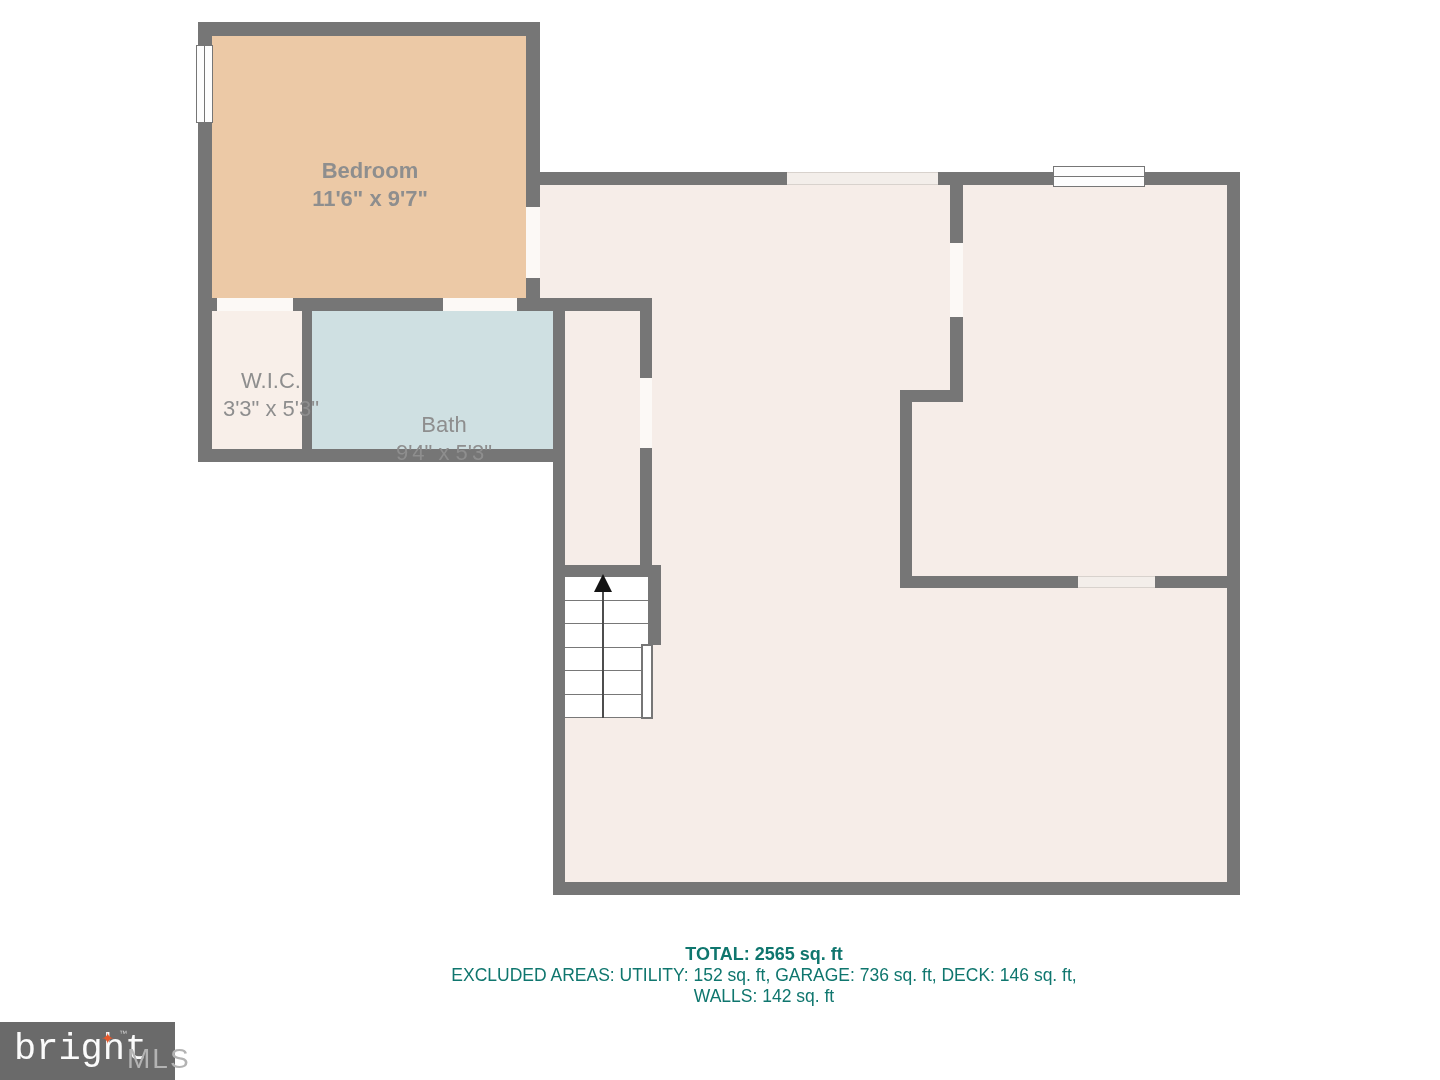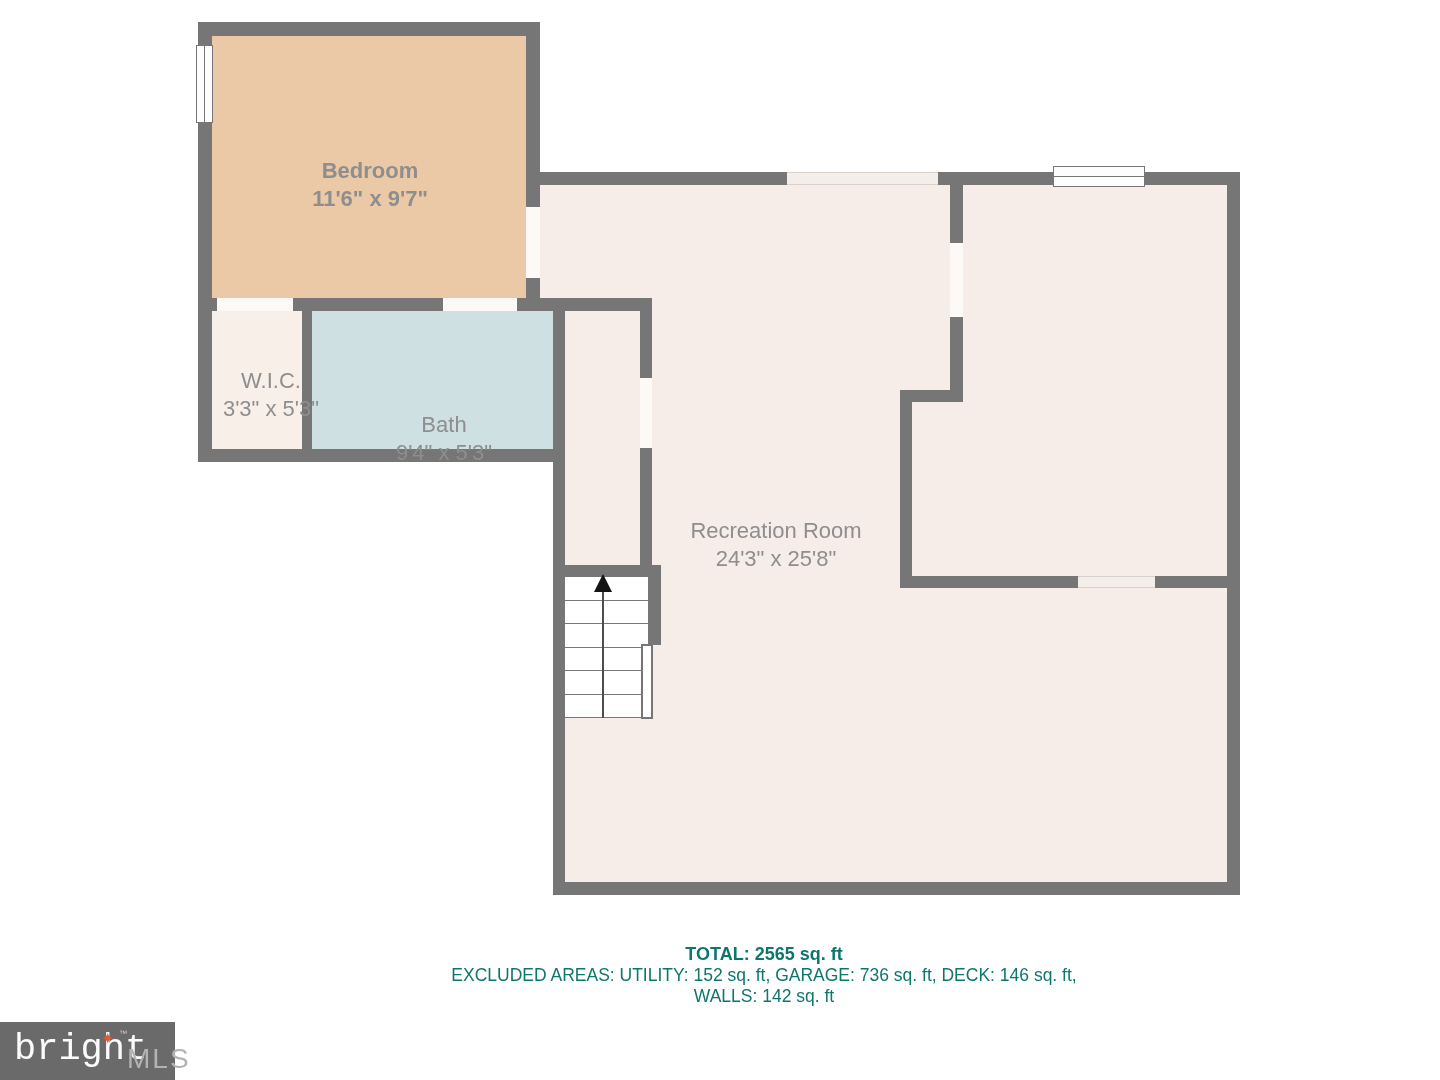--- a/index.html
+++ b/index.html
@@ -93,24 +93,20 @@
     <div>11'6" x 9'7"</div>
   </div>
   <div class="room-label" style="left:271px;top:367px;">
     <div>W.I.C.</div>
     <div>3'3" x 5'3"</div>
   </div>
   <div class="room-label" style="left:444px;top:364px;margin-top:47px;">
     <div>Bath</div>
     <div>9'4" x 5'3"</div>
   </div>
-  <div class="room-label" style="left:776px;top:517px;">
-    <div>Recreation Room</div>
-    <div>24'3" x 25'8"</div>
-  </div>
 
   <div class="summary">
     <div class="total">TOTAL: 2565 sq. ft</div>
     <div>EXCLUDED AREAS: UTILITY: 152 sq. ft, GARAGE: 736 sq. ft, DECK: 146 sq. ft,</div>
     <div>WALLS: 142 sq. ft</div>
   </div>
 
 
   <div class="logo-box"></div>
   <div class="logo-bright">bright</div>

